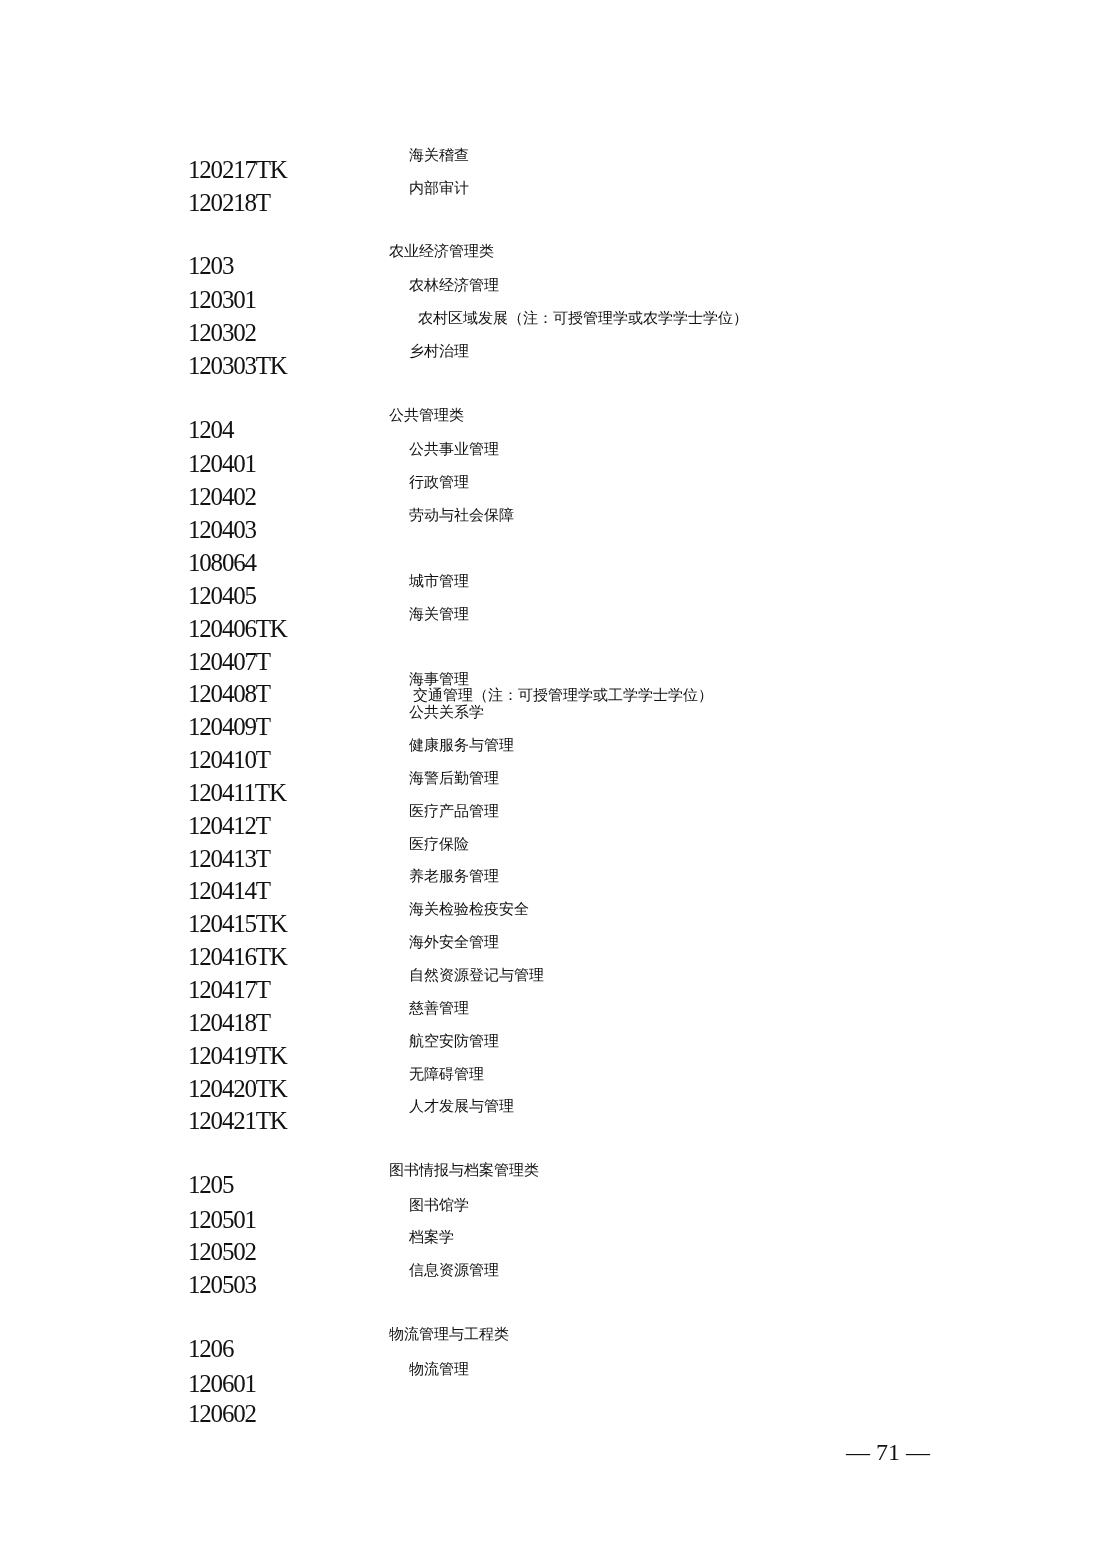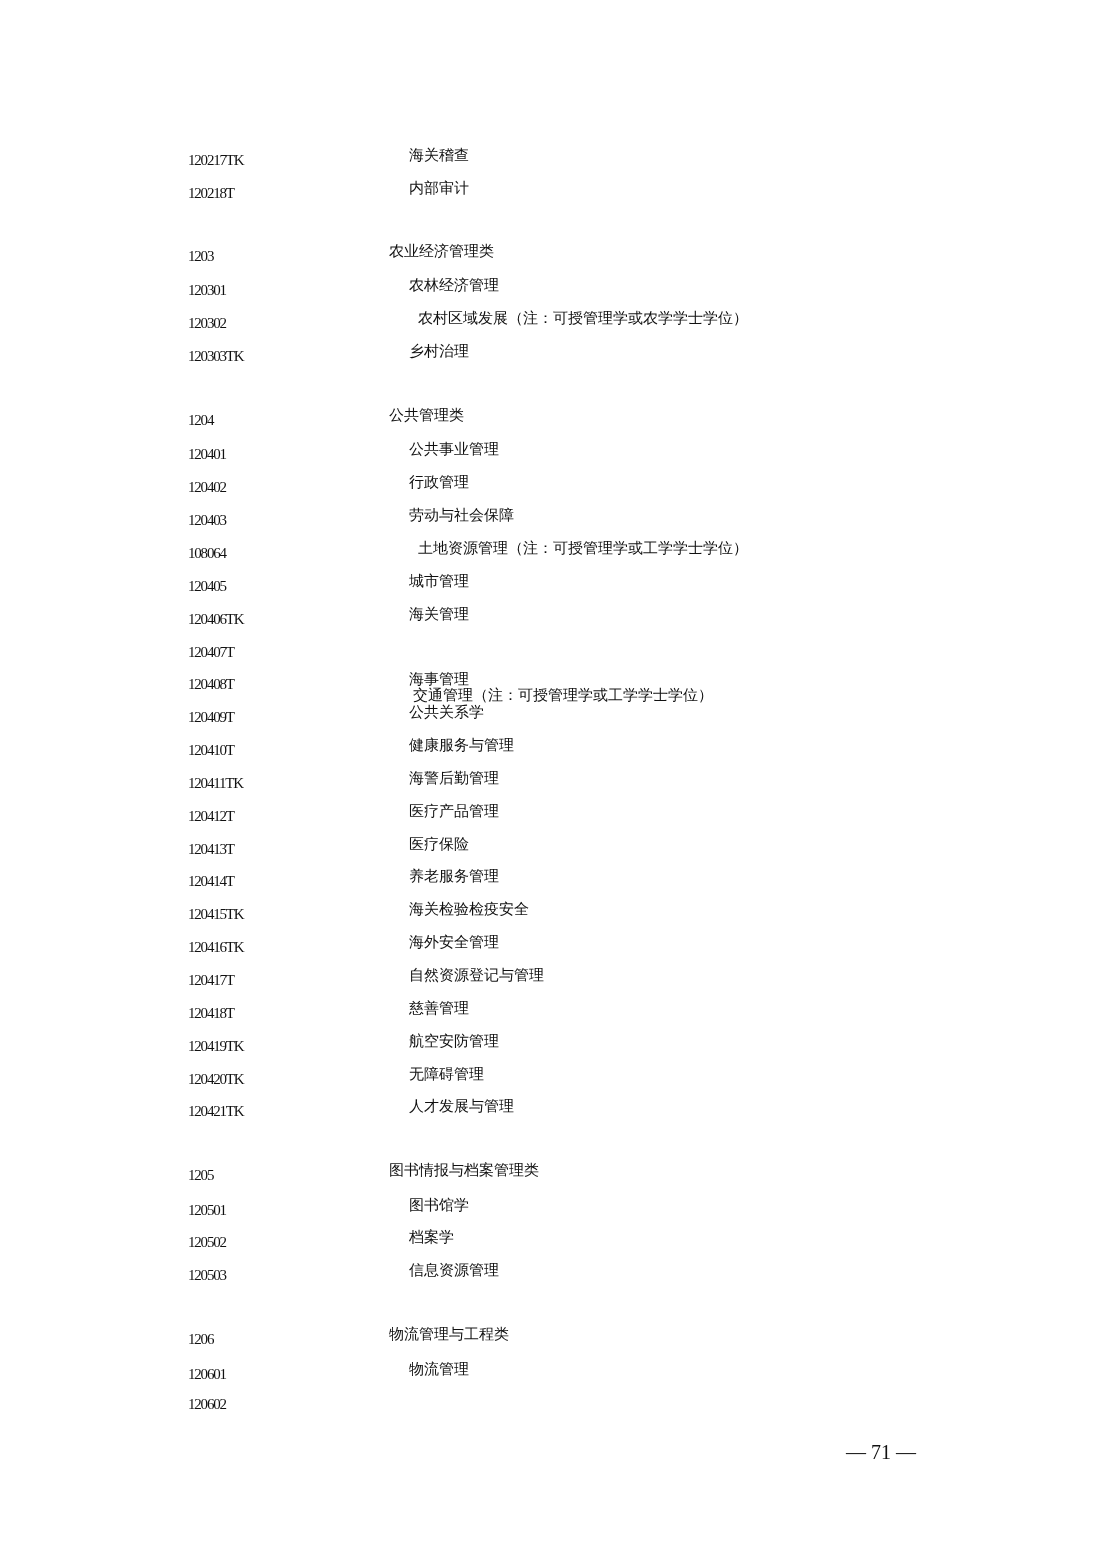--- a/index.html
+++ b/index.html
@@ -1,37 +1,37 @@
 <!DOCTYPE html>
 <html><head>
 <meta charset="utf-8">
 <style>
   html, body { margin: 0; padding: 0; background: #ffffff; }
   body { width: 1102px; height: 1559px; position: relative; overflow: hidden; color: #111111; }
   .page { position: absolute; left: 0; top: 0; width: 1102px; height: 1559px; background: #ffffff; }
   .row { position: absolute; left: 0; width: 1102px; height: 30px; }
   .code {
-    position: absolute; left: 188px; top: 7px;
+    position: absolute; left: 188px; top: 17px;
     font-family: "Liberation Serif", "DejaVu Serif", serif;
-    font-size: 15px; letter-spacing: -1.2px; line-height: 24px;
+    font-size: 25px; letter-spacing: -1.2px; line-height: 24px;
     white-space: nowrap;
   }
   .name {
     position: absolute; top: 2px;
     font-family: "DejaVu Sans", "Liberation Sans", sans-serif;
     font-size: 15px; line-height: 24px; white-space: nowrap;
   }
   .cat .name { left: 389px; }
   .maj .name { left: 409px; }
   .maj.note .name { left: 418px; }
   .maj.note2 .name { left: 413px; margin-top: 48px; }
   .pagenum {
     position: absolute; left: 846px; top: 1440px;
     font-family: "Liberation Serif", "DejaVu Serif", serif;
-    font-size: 20px; line-height: 24px; white-space: nowrap;
+    font-size: 24px; line-height: 24px; white-space: nowrap;
   }
 </style>
 </head>
 <body>
 
 <div class="page" id="page">
   <div id="rows">
       <div class="row maj" style="top: 141px;">
         <span class="code">120217TK</span>
         <span class="name">海关稽查</span>
@@ -67,21 +67,20 @@
       <div class="row maj" style="top: 468px;">
         <span class="code">120402</span>
         <span class="name">行政管理</span>
       </div>
       <div class="row maj" style="top: 501px;">
         <span class="code">120403</span>
         <span class="name">劳动与社会保障</span>
       </div>
       <div class="row maj note" style="top: 534px;">
         <span class="code">108064</span>
-        <span class="name">土地资源管理（注：可授管理学或工学学士学位）</span>
       </div>
       <div class="row maj" style="top: 567px;">
         <span class="code">120405</span>
         <span class="name">城市管理</span>
       </div>
       <div class="row maj" style="top: 600px;">
         <span class="code">120406TK</span>
         <span class="name">海关管理</span>
       </div>
       <div class="row maj note2" style="top: 633px;">

